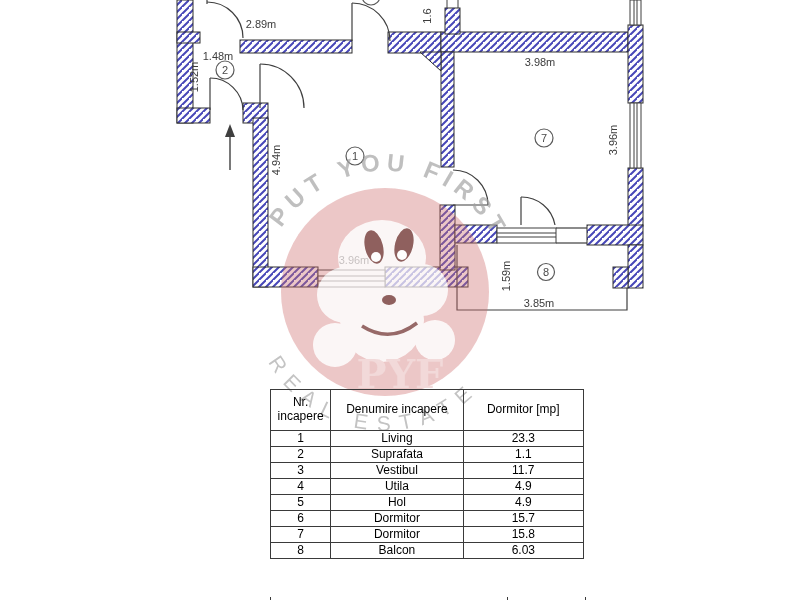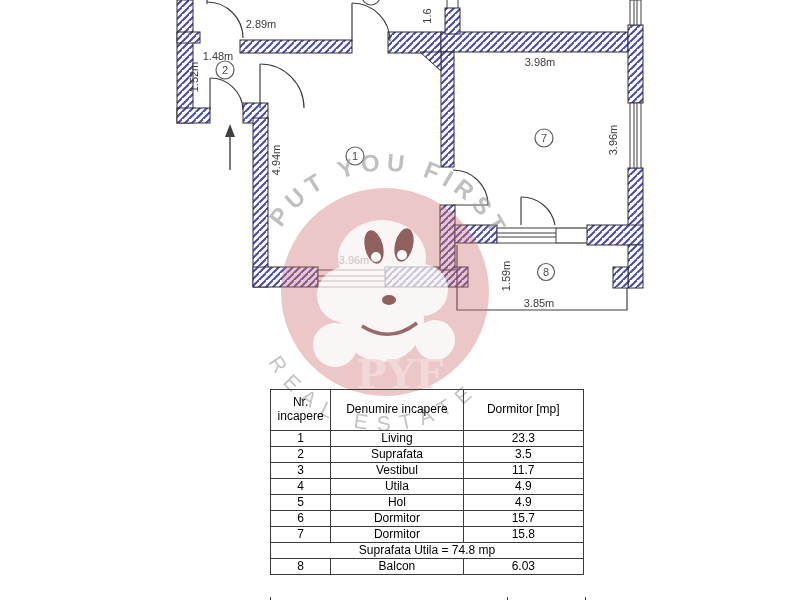--- a/index.html
+++ b/index.html
@@ -210,21 +210,21 @@
     <td>Dormitor [mp]</td>
   </tr>
   <tr>
     <td>1</td>
     <td>Living</td>
     <td>23.3</td>
   </tr>
   <tr>
     <td>2</td>
     <td>Suprafata</td>
-    <td>3.5</td>
+    <td>1.1</td>
   </tr>
   <tr>
     <td>3</td>
     <td>Vestibul</td>
     <td>11.7</td>
   </tr>
   <tr>
     <td>4</td>
     <td>Utila</td>
     <td>4.9</td>
@@ -238,23 +238,20 @@
     <td>6</td>
     <td>Dormitor</td>
     <td>15.7</td>
   </tr>
   <tr>
     <td>7</td>
     <td>Dormitor</td>
     <td>15.8</td>
   </tr>
   <tr>
-    <td colspan="3">Suprafata Utila = 74.8 mp</td>
-  </tr>
-  <tr>
     <td>8</td>
     <td>Balcon</td>
     <td>6.03</td>
   </tr>
   </tbody>
 </table>
 
 <div id="next-table-sliver">
   <div class="divider"></div>
 </div>

